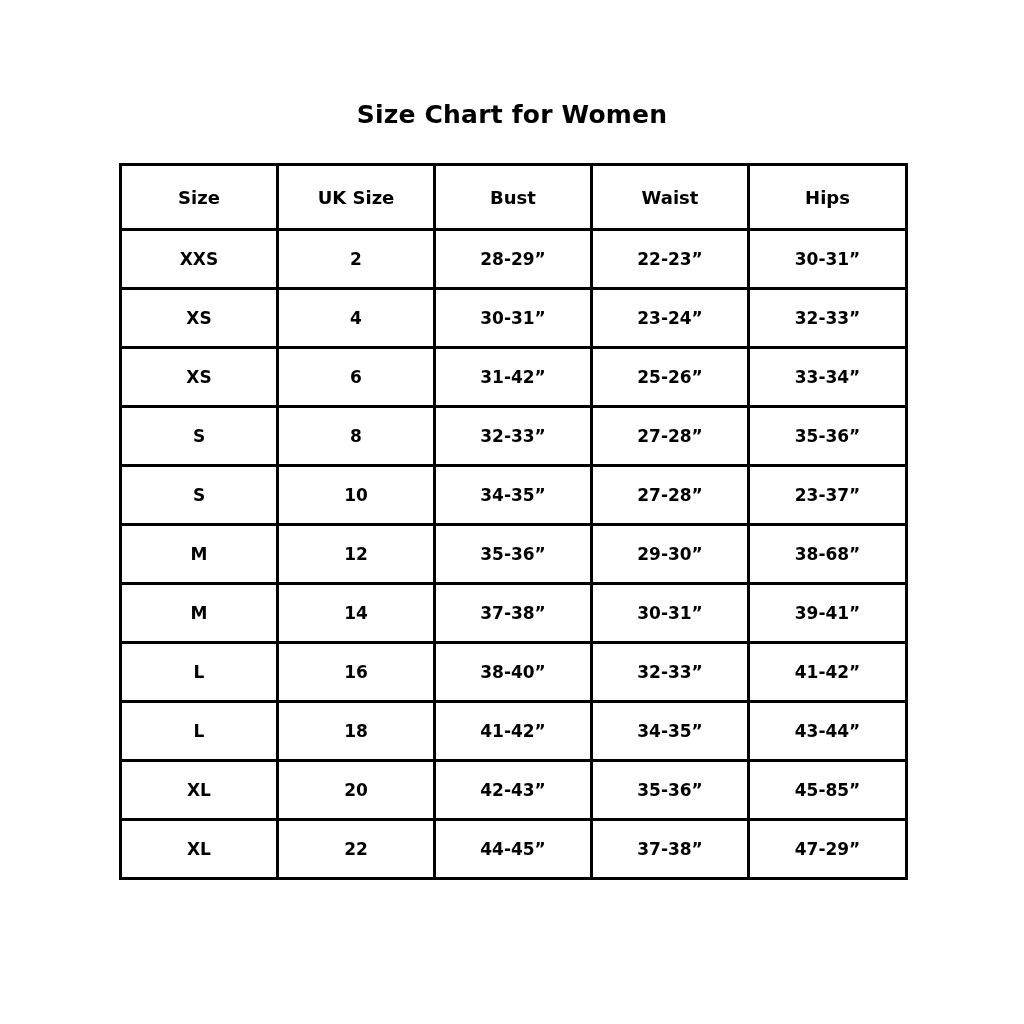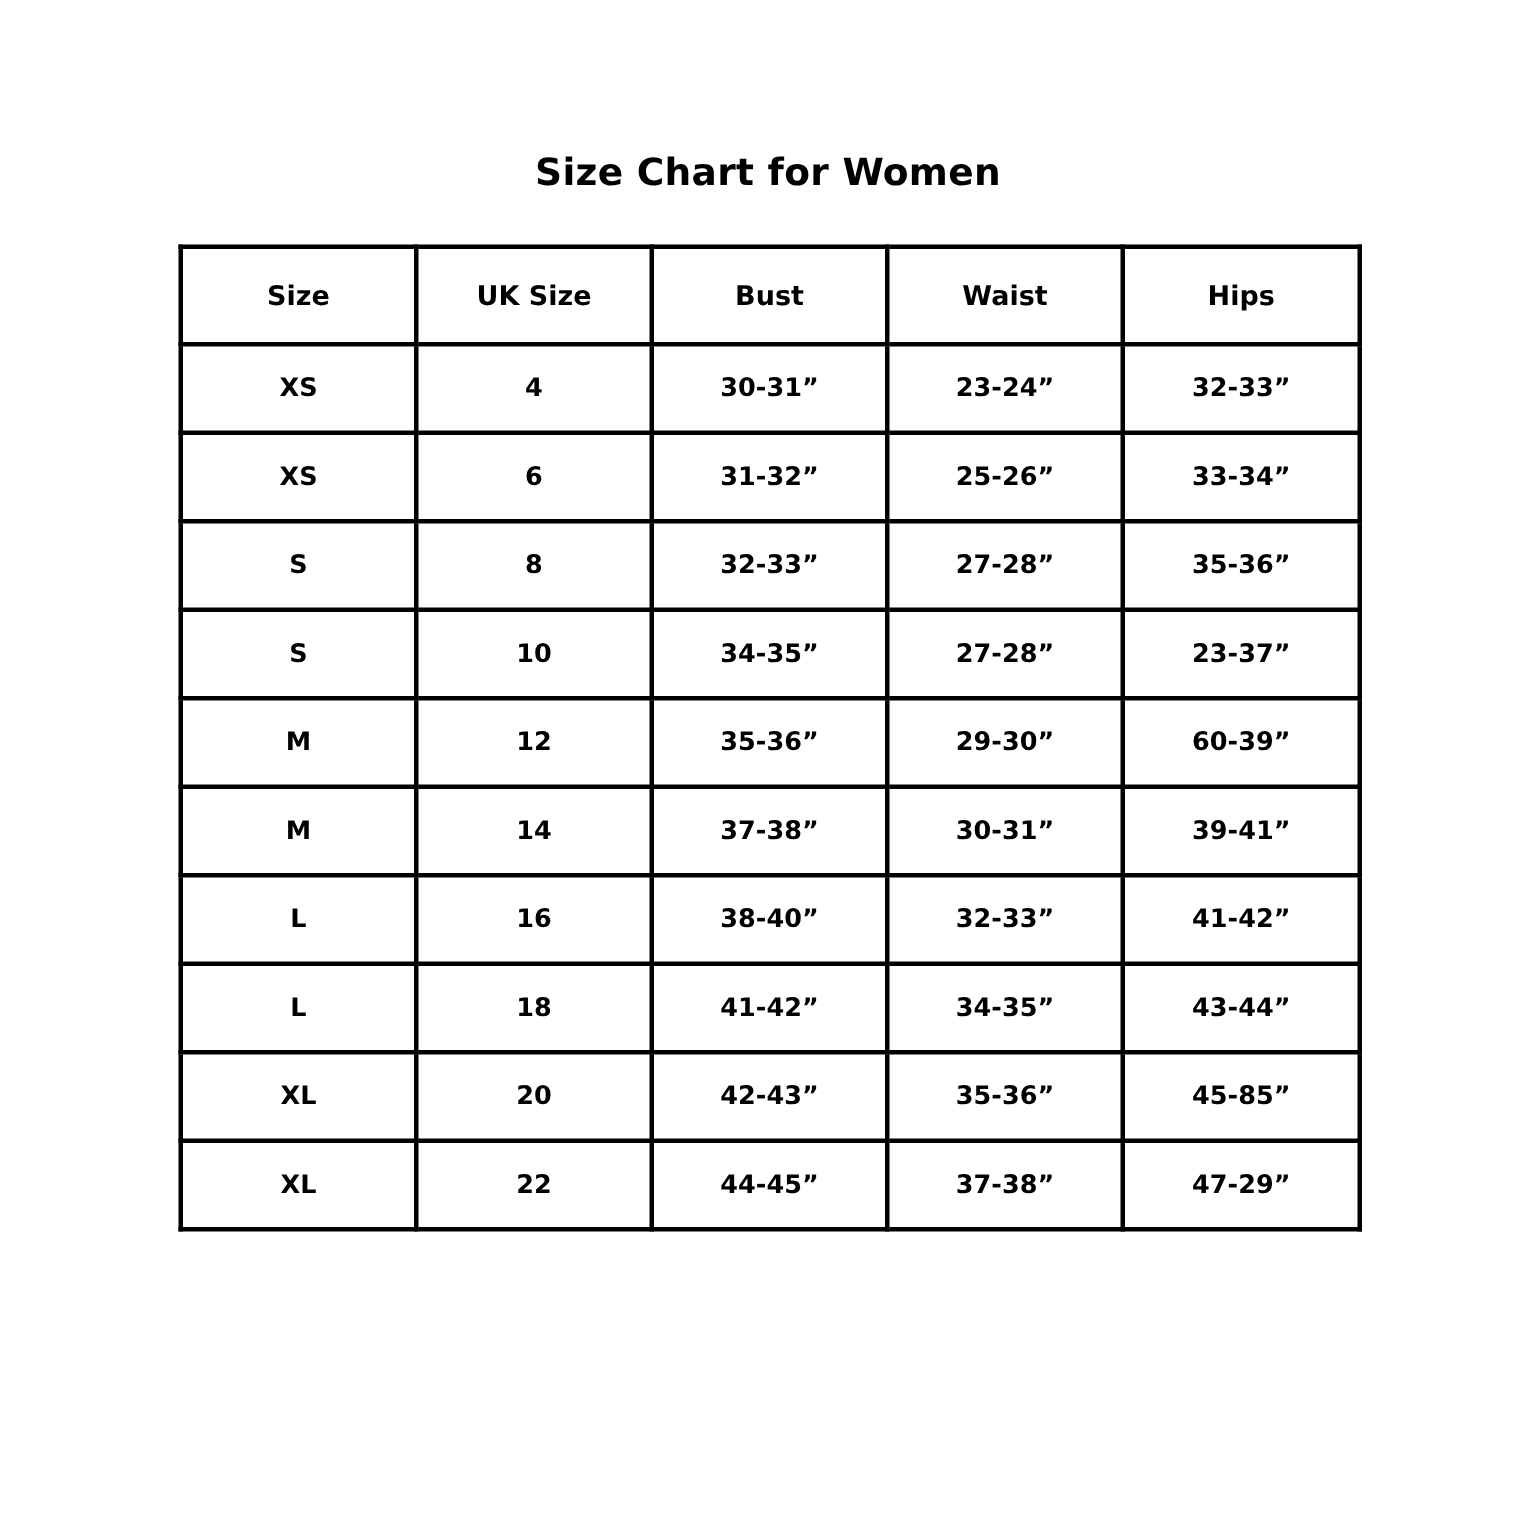--- a/index.html
+++ b/index.html
@@ -82,30 +82,37 @@
         <tr>
           <th>Size</th>
           <th>UK Size</th>
           <th>Bust</th>
           <th>Waist</th>
           <th>Hips</th>
         </tr>
       </thead>
       <tbody>
         <tr>
+          <td>XXS</td>
+          <td>2</td>
+          <td>28-29”</td>
+          <td>22-23”</td>
+          <td>30-31”</td>
+        </tr>
+        <tr>
           <td>XS</td>
           <td>4</td>
           <td>30-31”</td>
           <td>23-24”</td>
           <td>32-33”</td>
         </tr>
         <tr>
           <td>XS</td>
           <td>6</td>
-          <td>31-32”</td>
+          <td>31-42”</td>
           <td>25-26”</td>
           <td>33-34”</td>
         </tr>
         <tr>
           <td>S</td>
           <td>8</td>
           <td>32-33”</td>
           <td>27-28”</td>
           <td>35-36”</td>
         </tr>
@@ -114,21 +121,21 @@
           <td>10</td>
           <td>34-35”</td>
           <td>27-28”</td>
           <td>23-37”</td>
         </tr>
         <tr>
           <td>M</td>
           <td>12</td>
           <td>35-36”</td>
           <td>29-30”</td>
-          <td>60-39”</td>
+          <td>38-68”</td>
         </tr>
         <tr>
           <td>M</td>
           <td>14</td>
           <td>37-38”</td>
           <td>30-31”</td>
           <td>39-41”</td>
         </tr>
         <tr>
           <td>L</td>

